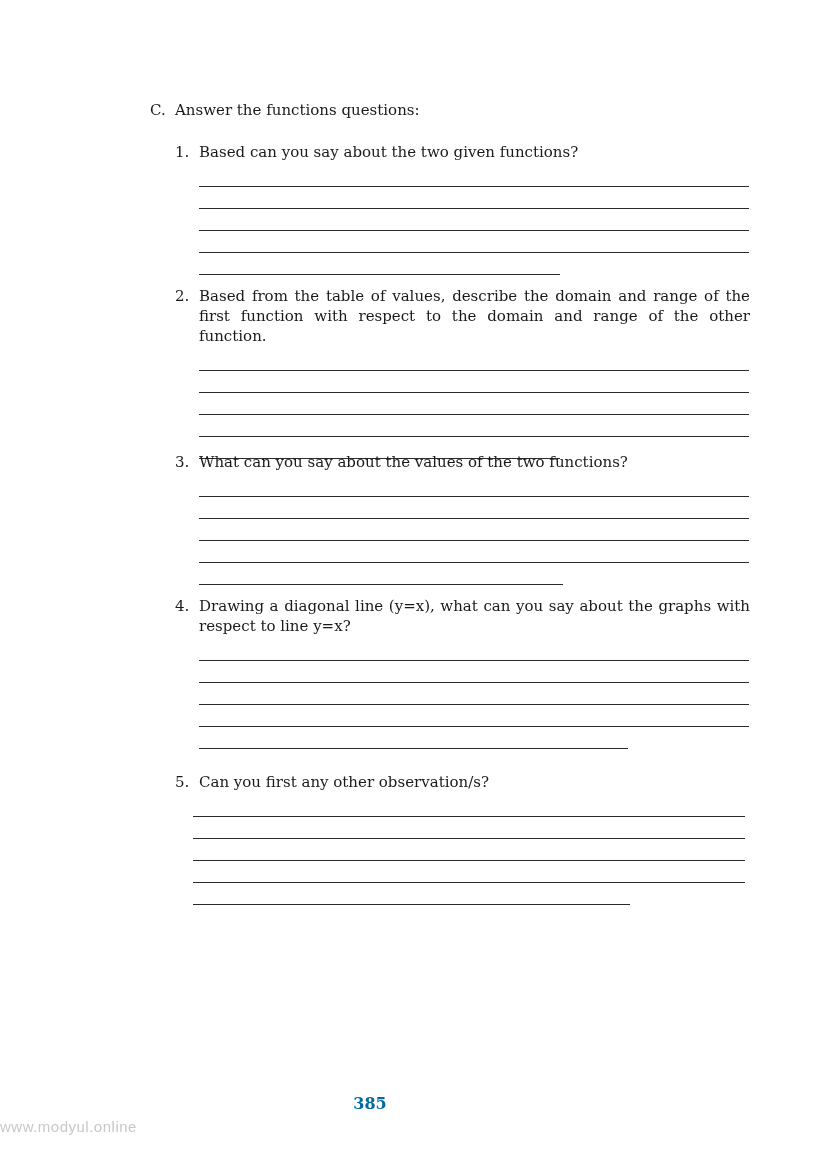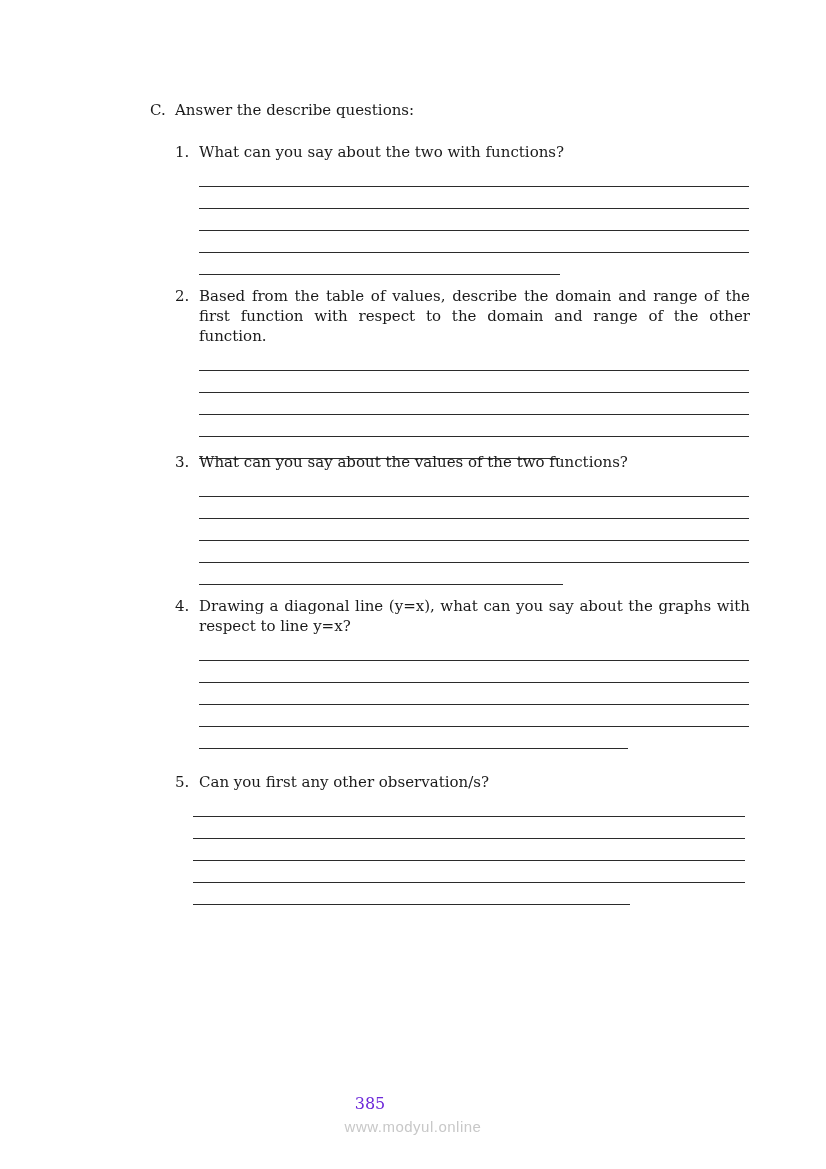--- a/index.html
+++ b/index.html
@@ -55,49 +55,49 @@
   .q4 { top: 496px; }
   .q5 { top: 672px; }
 
   .page-number {
     position: absolute;
     top: 1094px;
     left: 0;
     width: 740px;
     text-align: center;
     font-size: 16px;
-    color: #6d28d9;
+    color: #0369a1;
+    font-weight: bold;
   }
   .watermark {
     position: absolute;
     top: 1118px;
     left: 0;
     width: 826px;
-    text-align: center;
     font-size: 15px;
     letter-spacing: 0.5px;
     color: #c8c8c8;
     font-family: "Liberation Sans", "DejaVu Sans", sans-serif;
   }
 </style>
 </head>
 <body>
 
 <div class="page">
   <div class="content">
 
     <div class="section-header">
       <span class="section-label">C.</span>
-      <span class="section-title">Answer the describe questions:</span>
+      <span class="section-title">Answer the functions questions:</span>
     </div>
 
     <div class="question q1">
       <div class="q-row">
         <span class="q-num">1.</span>
-        <div class="q-text">What can you say about the two with functions?</div>
+        <div class="q-text">Based can you say about the two given functions?</div>
       </div>
       <div class="blanks">
         <div class="bl"></div>
         <div class="bl"></div>
         <div class="bl"></div>
         <div class="bl"></div>
         <div class="bl short"></div>
       </div>
     </div>
 

